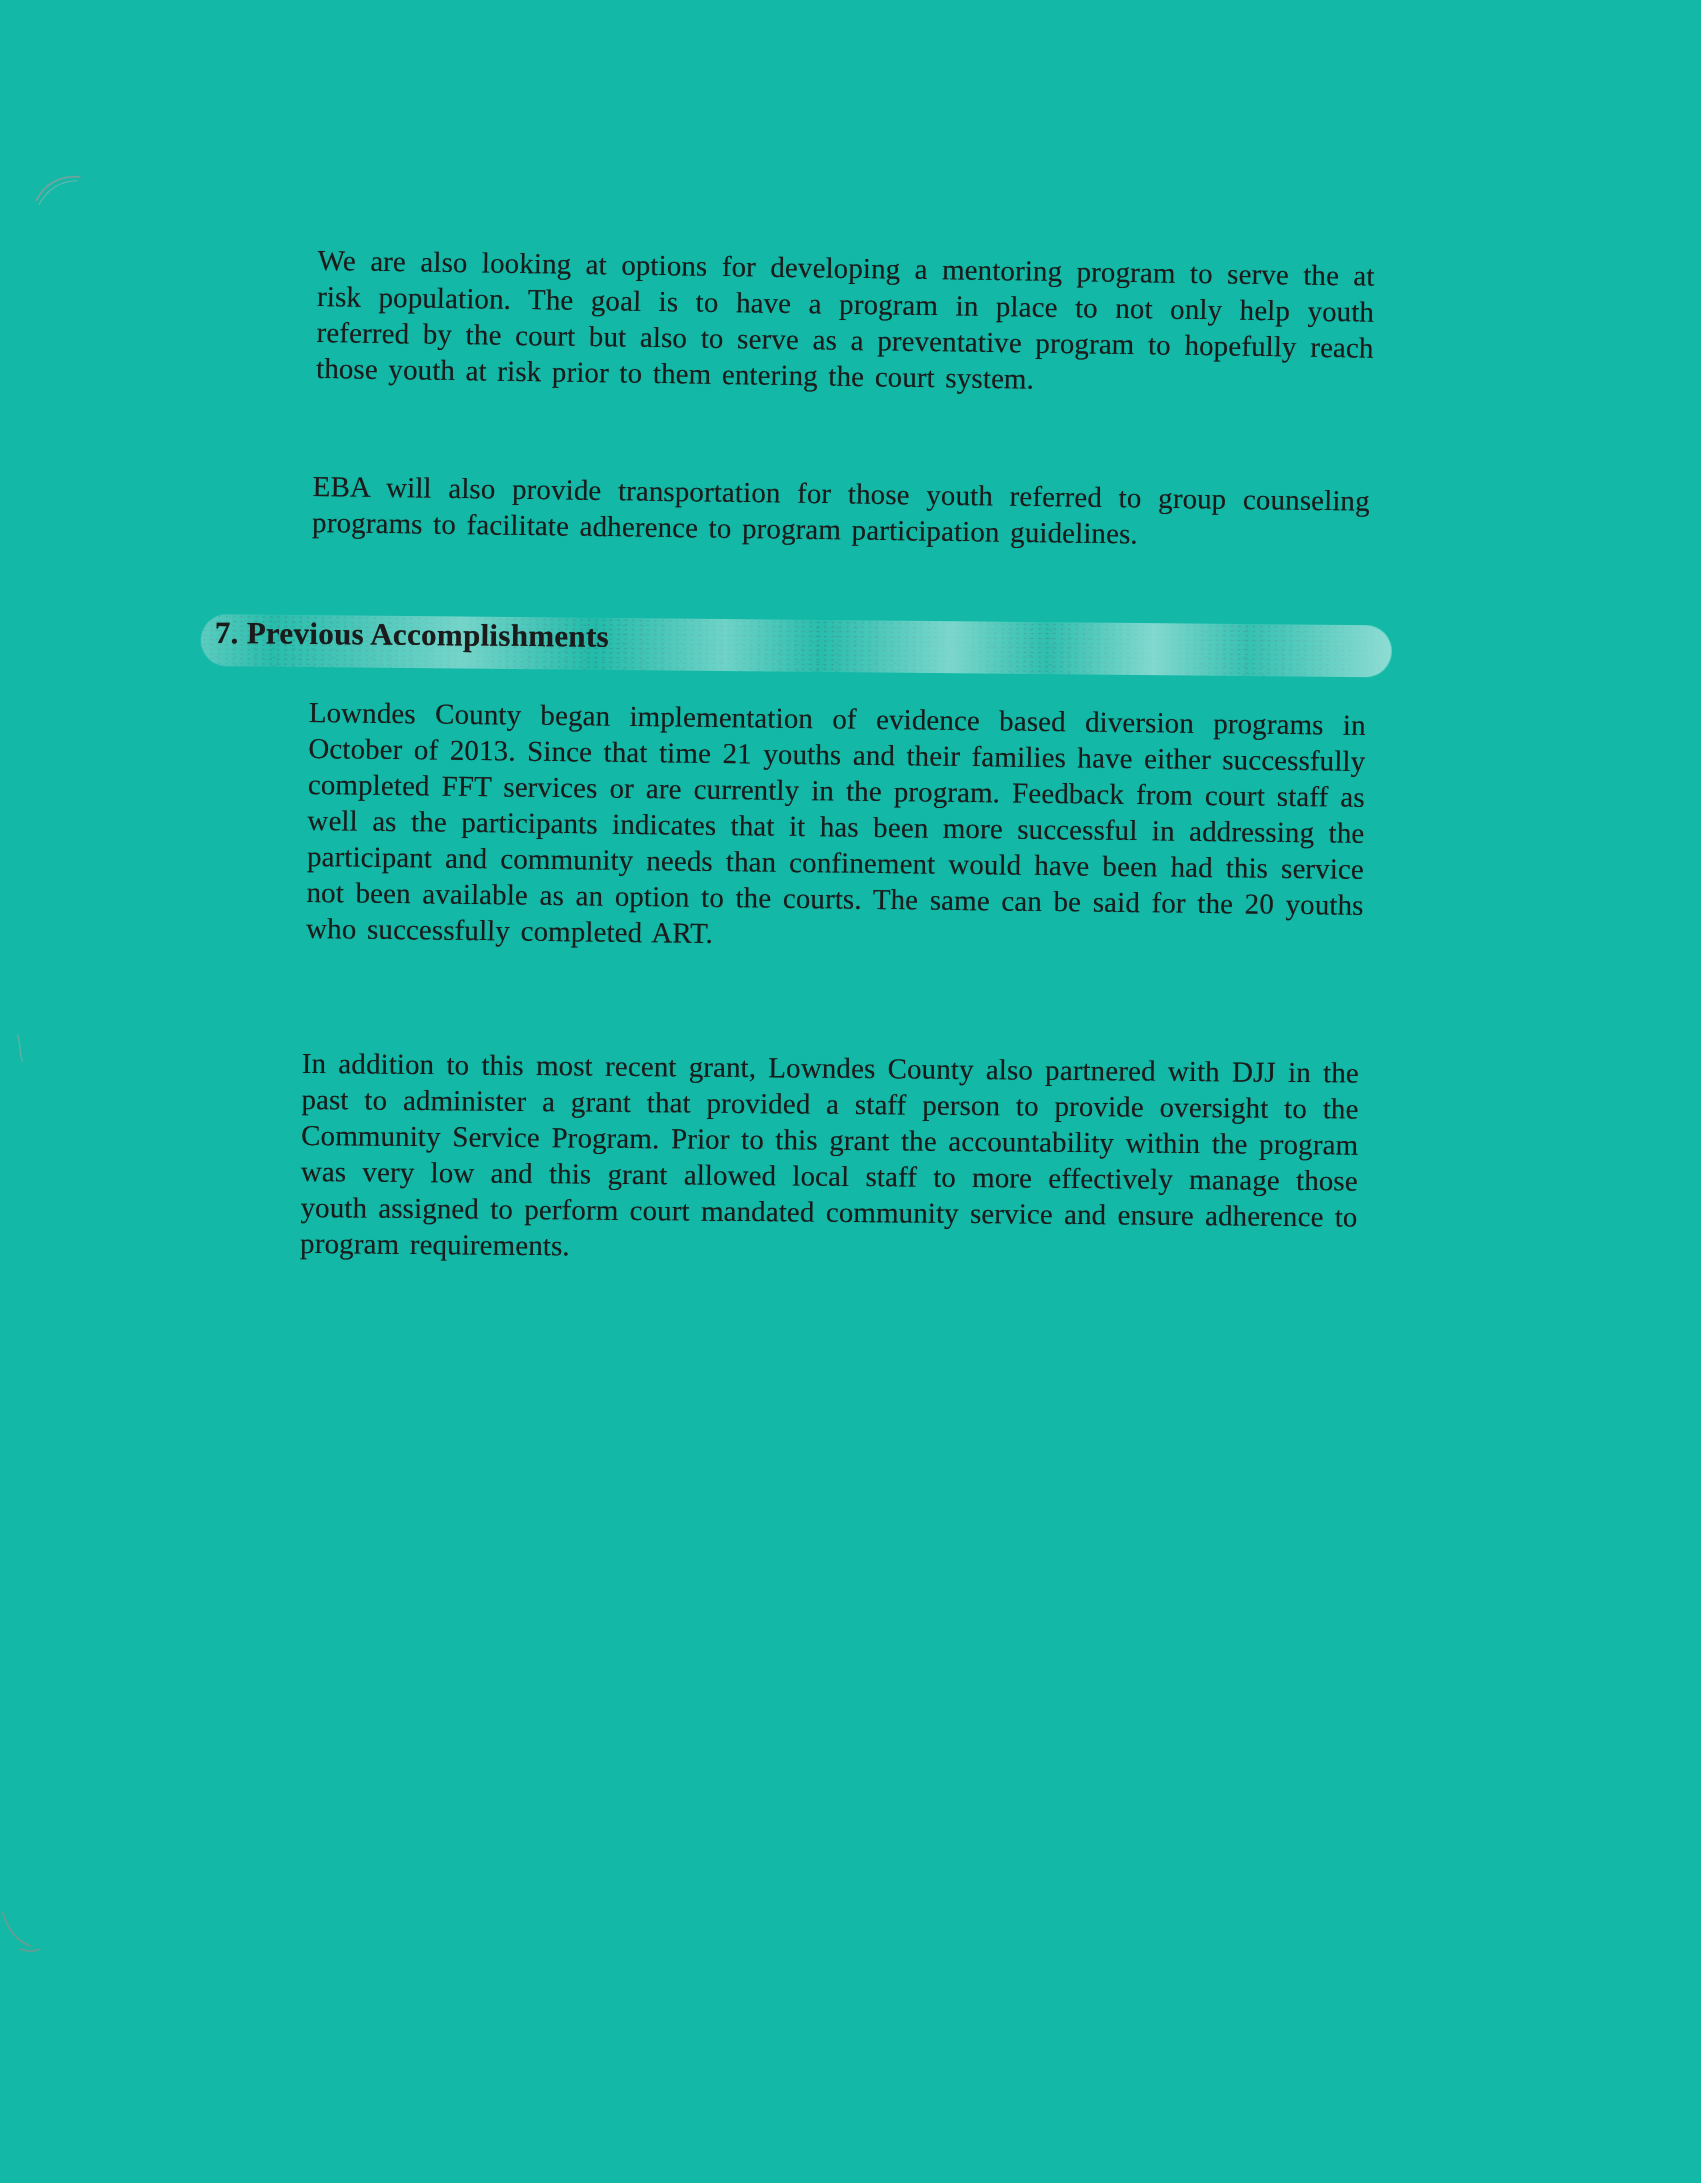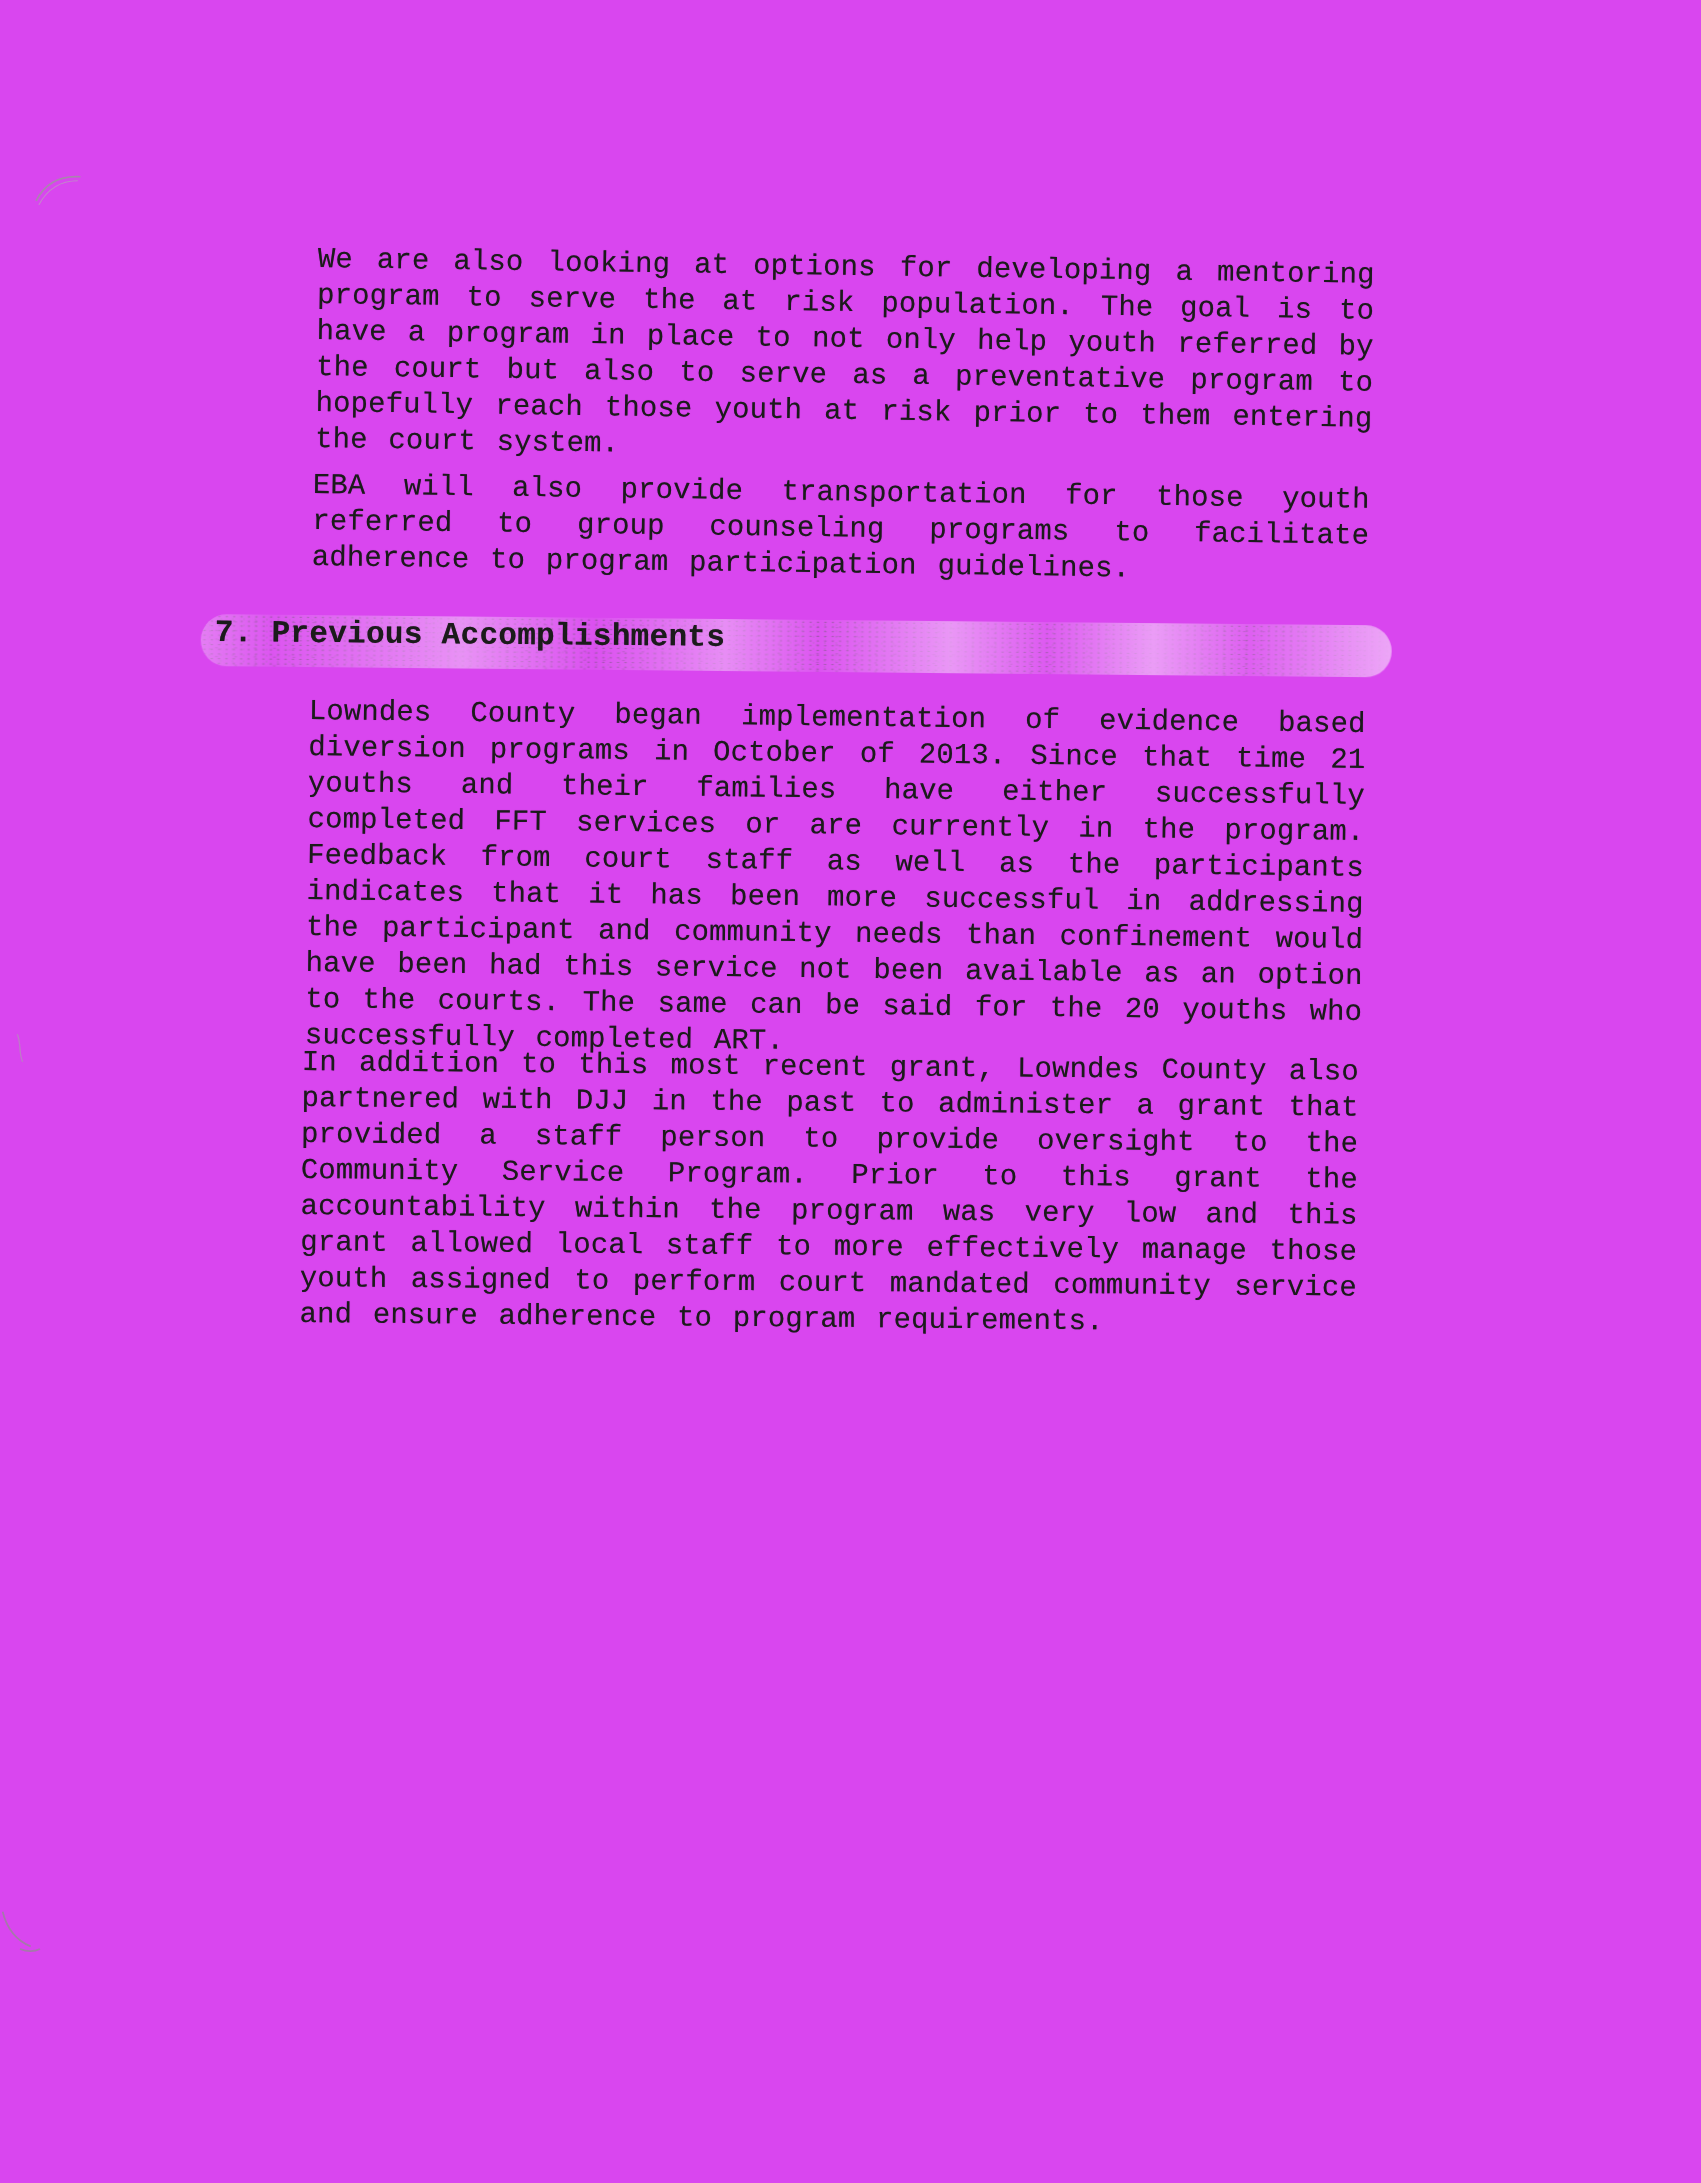--- a/index.html
+++ b/index.html
@@ -10,23 +10,22 @@
     width: 1702px;
     height: 2183px;
     background: #f4f4f2;
     position: relative;
     overflow: hidden;
     font-family: "Liberation Serif", serif;
   }
   .page {
     position: absolute;
     inset: 0;
-    background: #d946ef;
+    background: #14b8a6;
     color: #1b1b1b;
-    font-family: Liberation Mono, monospace;
   }
   .para {
     position: absolute;
     margin: 0;
     width: 1057px;
     font-size: 29px;
     line-height: 36px;
     text-align: justify;
     text-align-last: left;
     word-spacing: 3.3px;

